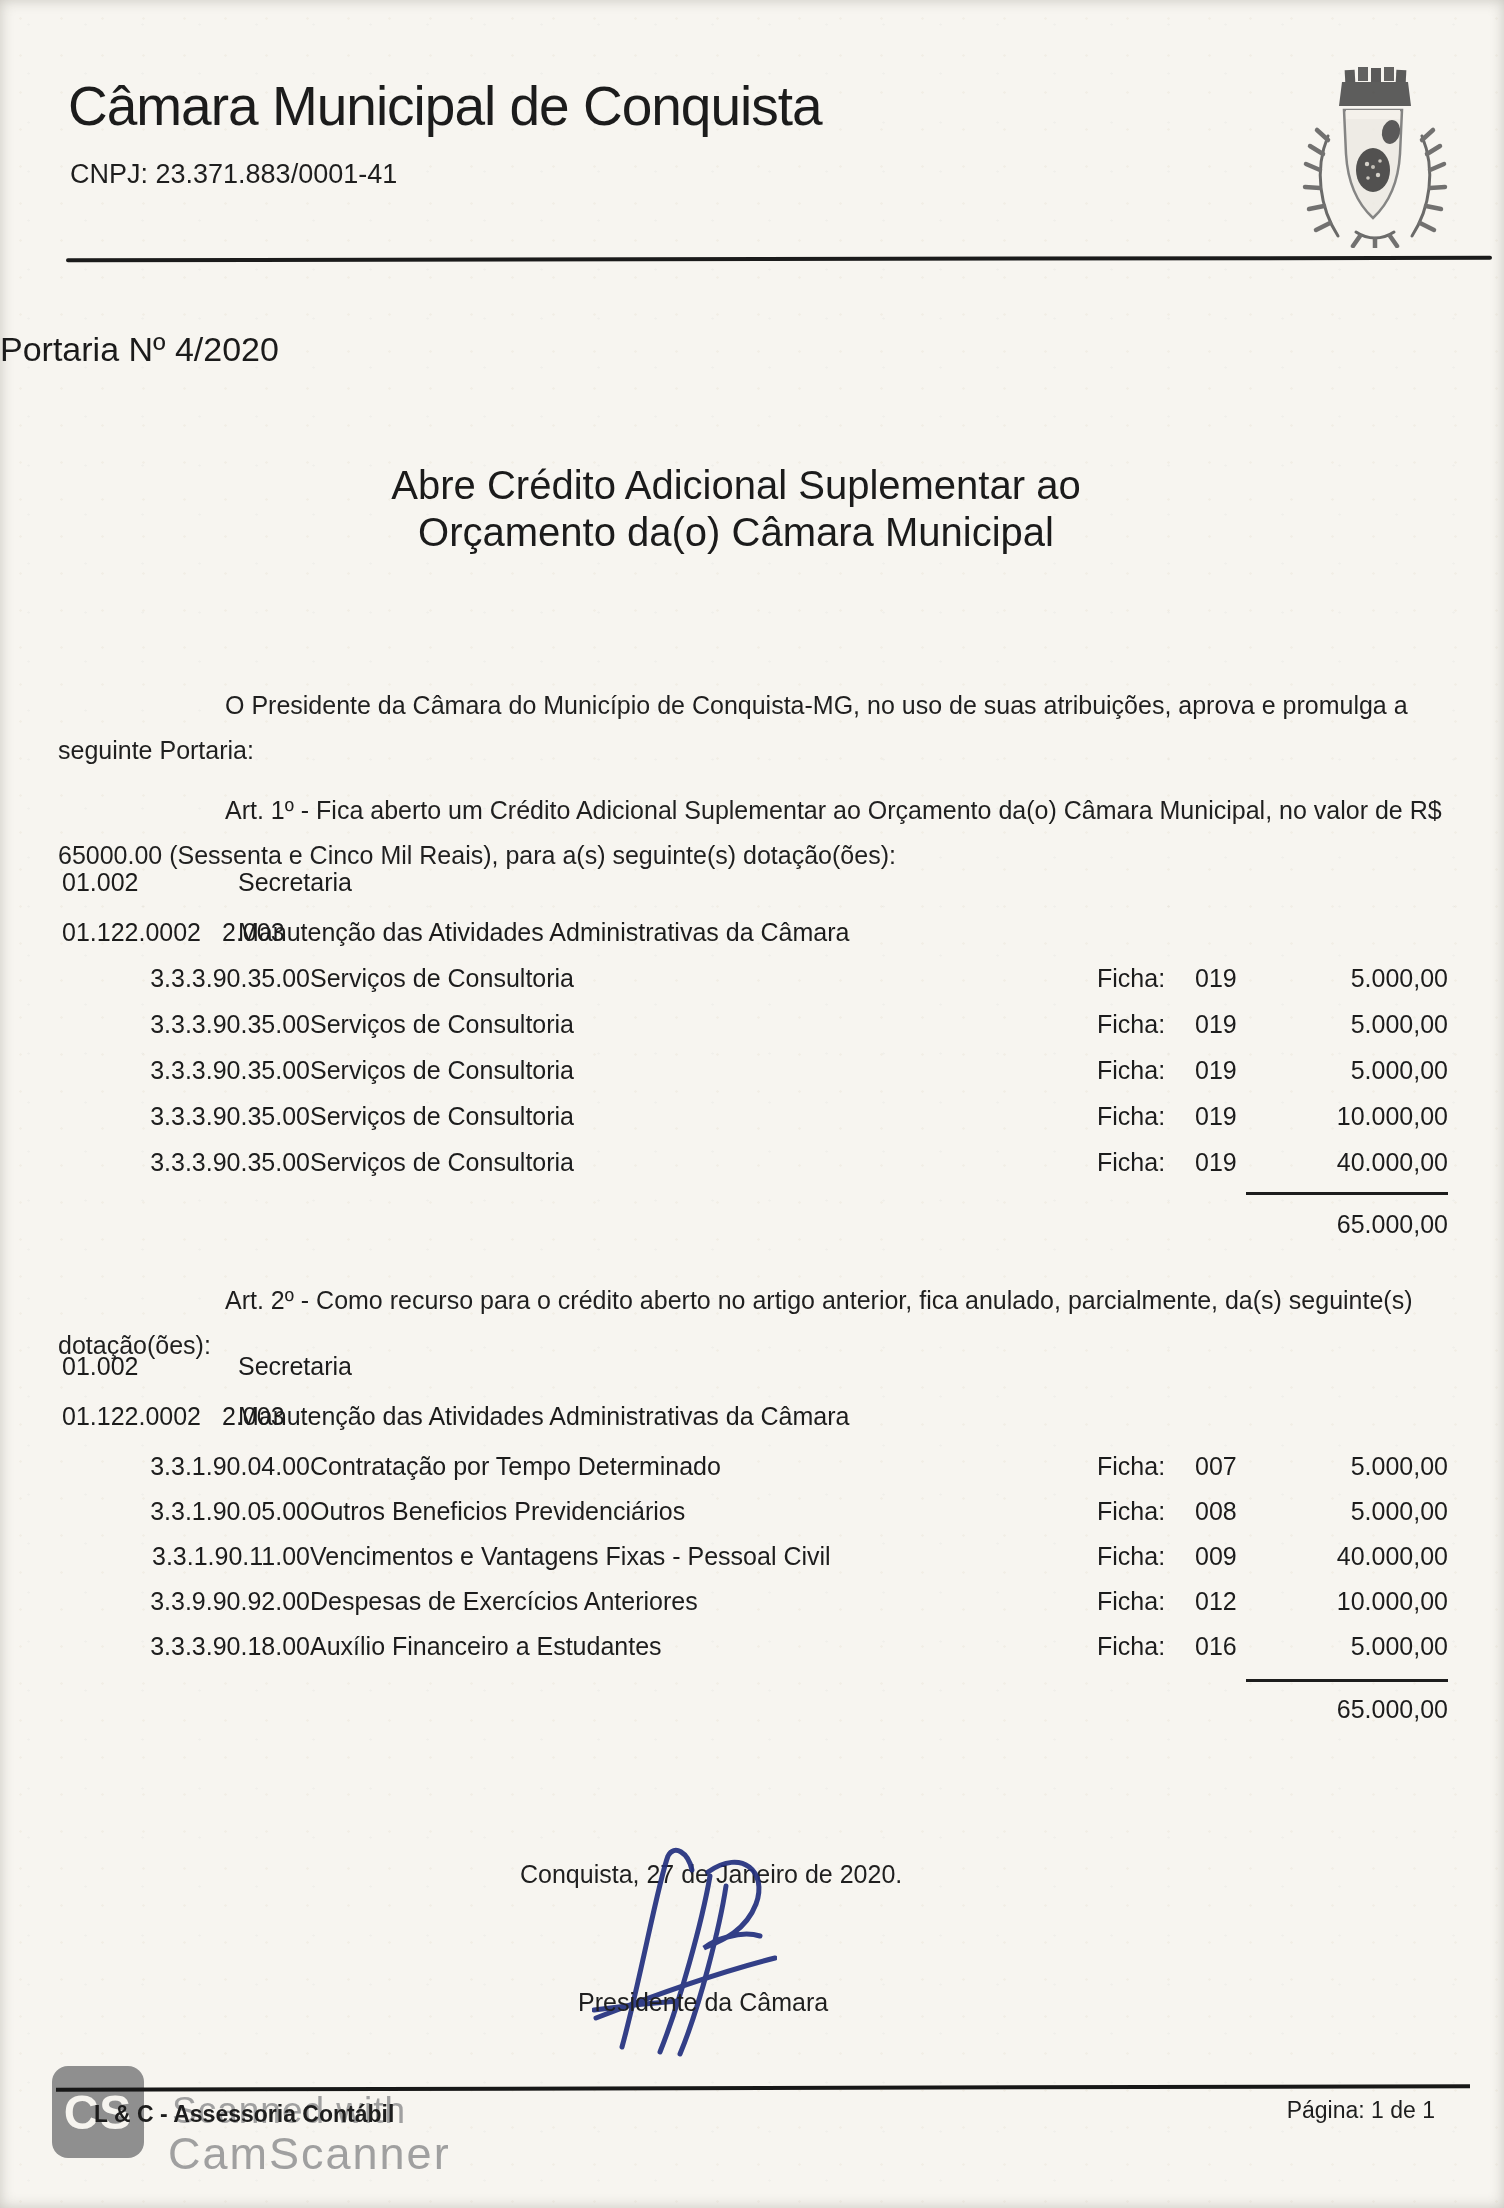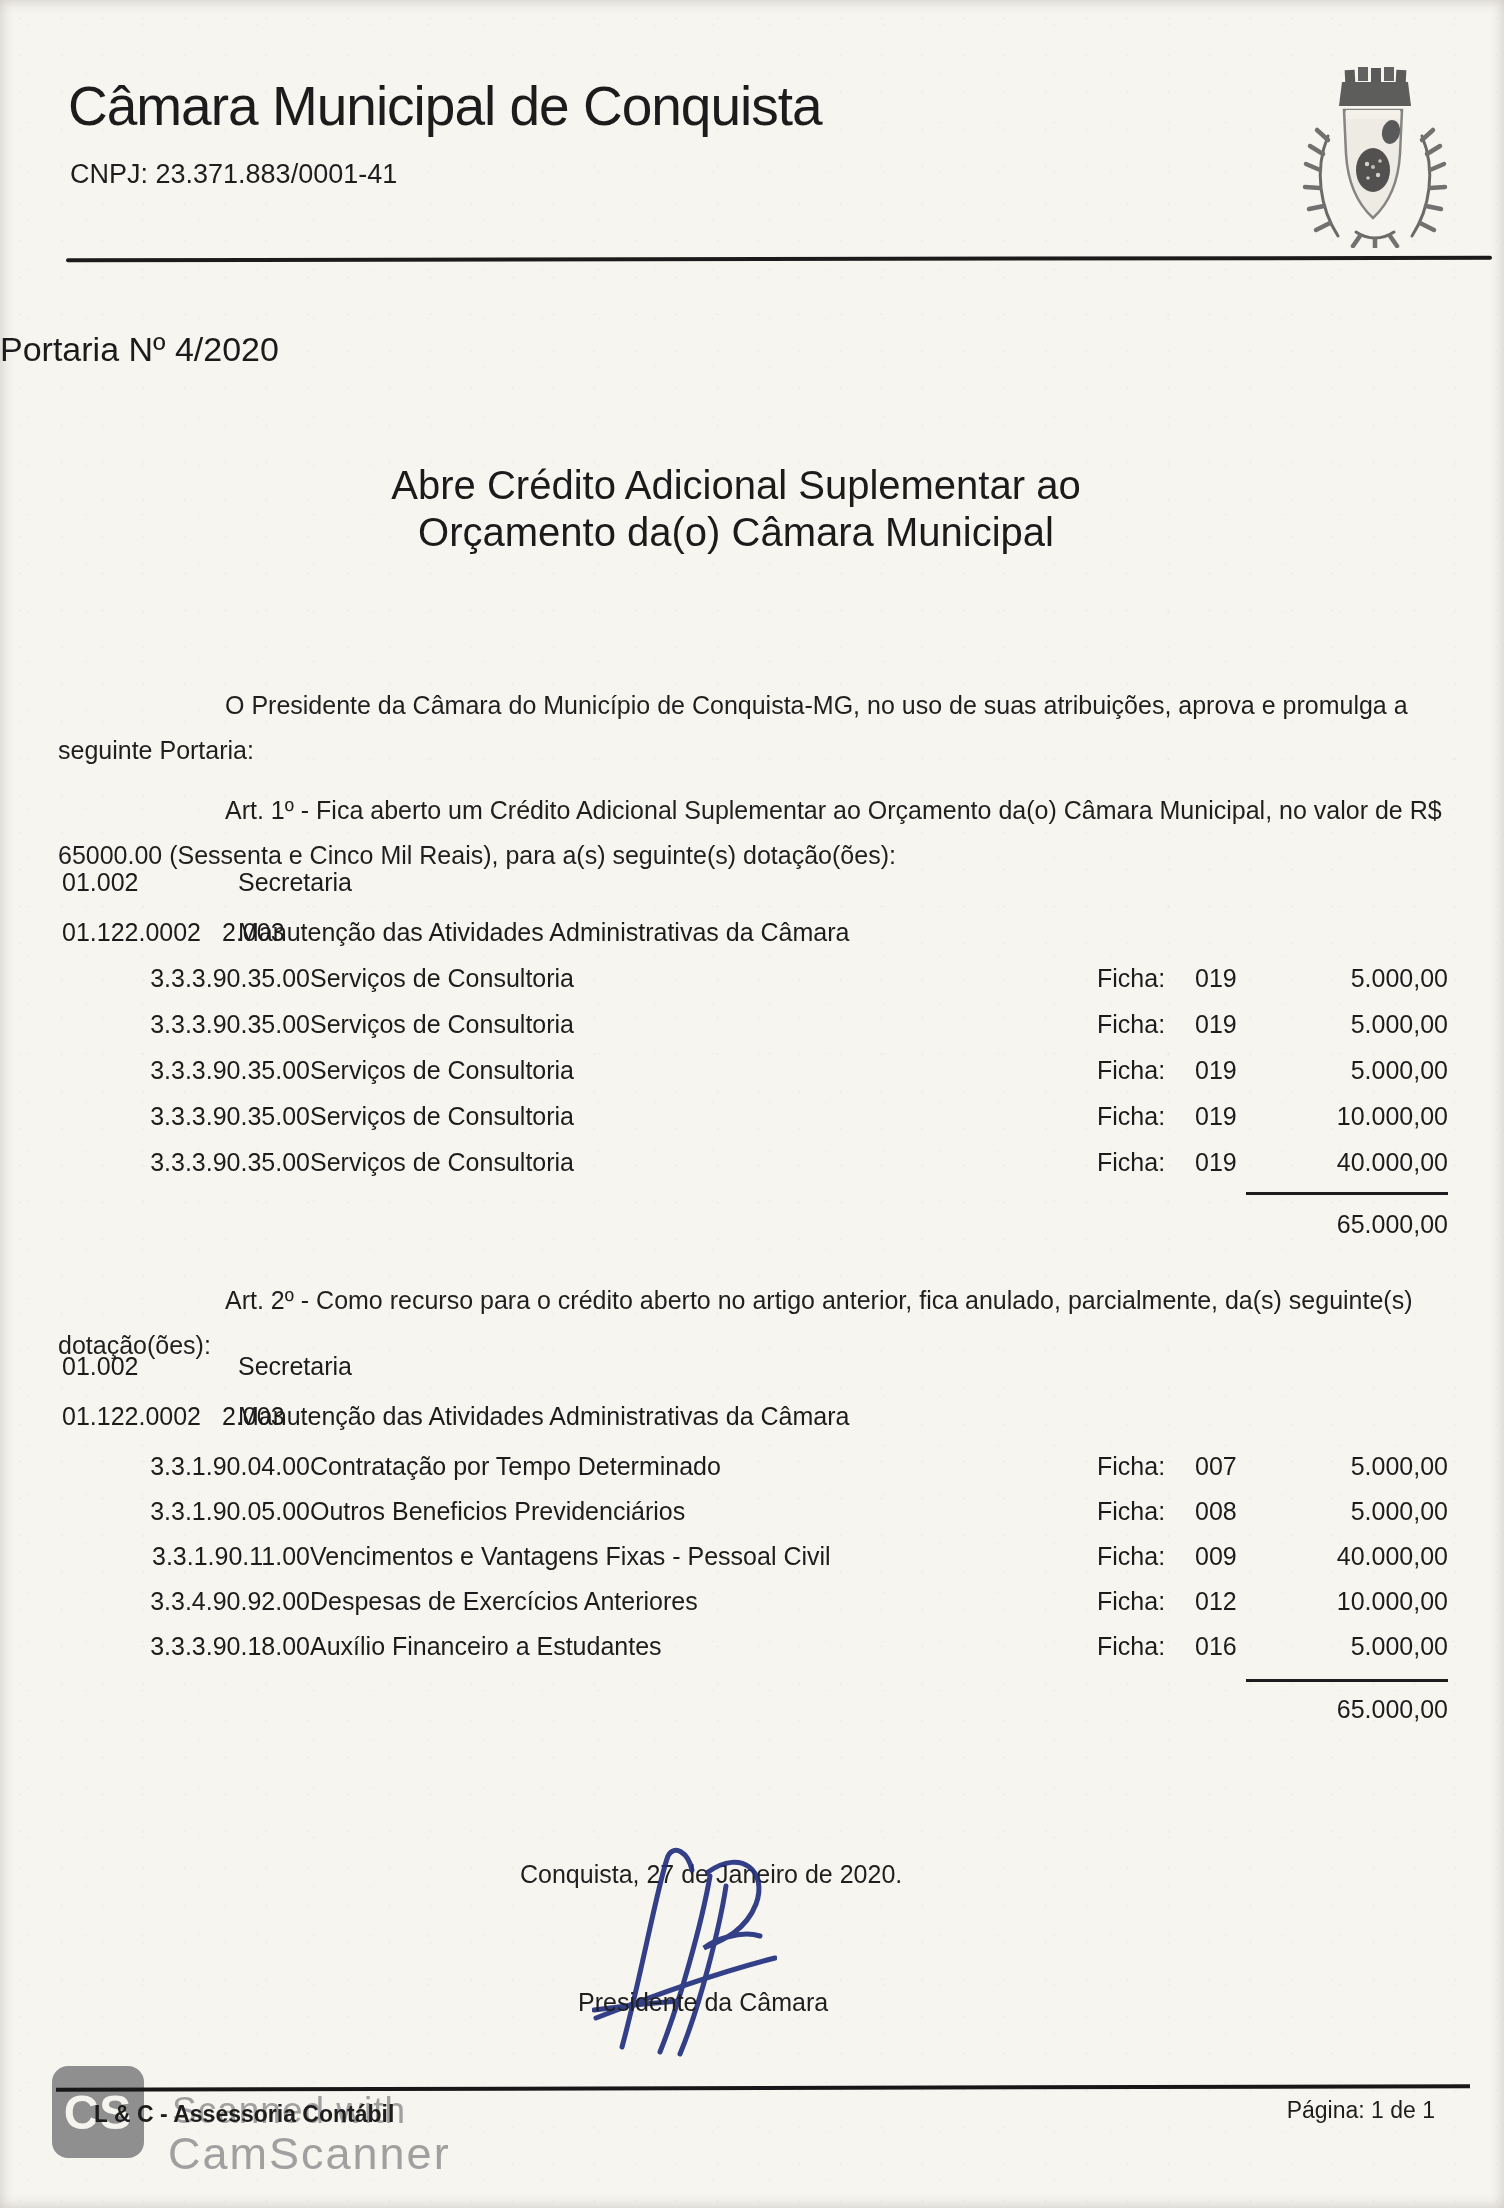--- a/index.html
+++ b/index.html
@@ -202,21 +202,21 @@
       <span class="c-amt">5.000,00</span>
     </div>
     <div class="abs trow" style="top:1542px">
       <span class="c-code">3.3.1.90.11.00</span>
       <span class="c-desc2">Vencimentos e Vantagens Fixas - Pessoal Civil</span>
       <span class="c-ficha">Ficha:</span>
       <span class="c-fnum">009</span>
       <span class="c-amt">40.000,00</span>
     </div>
     <div class="abs trow" style="top:1587px">
-      <span class="c-code">3.3.4.90.92.00</span>
+      <span class="c-code">3.3.9.90.92.00</span>
       <span class="c-desc2">Despesas de Exercícios Anteriores</span>
       <span class="c-ficha">Ficha:</span>
       <span class="c-fnum">012</span>
       <span class="c-amt">10.000,00</span>
     </div>
     <div class="abs trow" style="top:1632px">
       <span class="c-code">3.3.3.90.18.00</span>
       <span class="c-desc2">Auxílio Financeiro a Estudantes</span>
       <span class="c-ficha">Ficha:</span>
       <span class="c-fnum">016</span>

